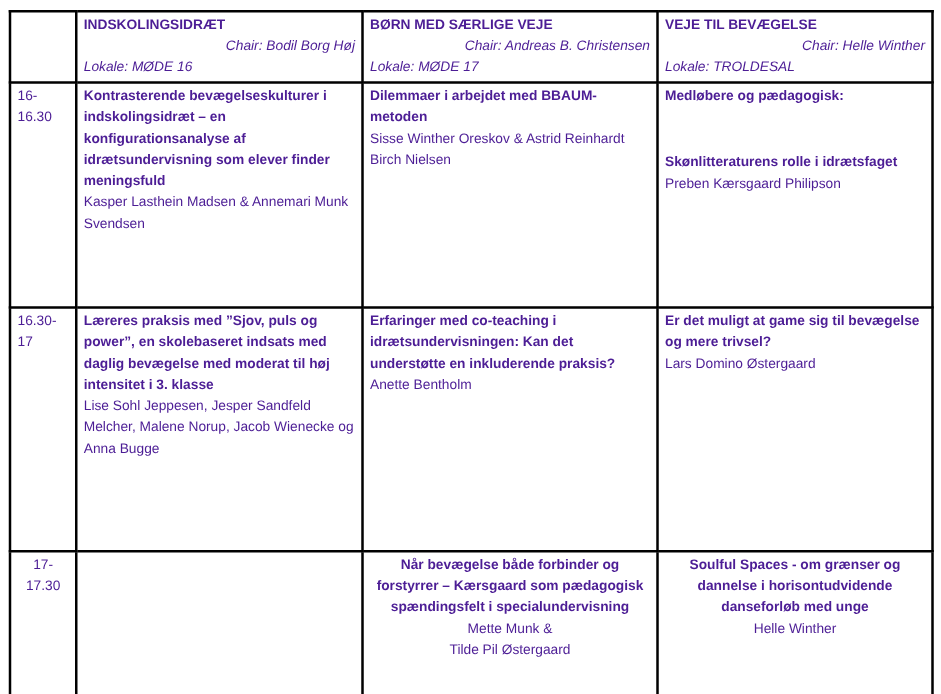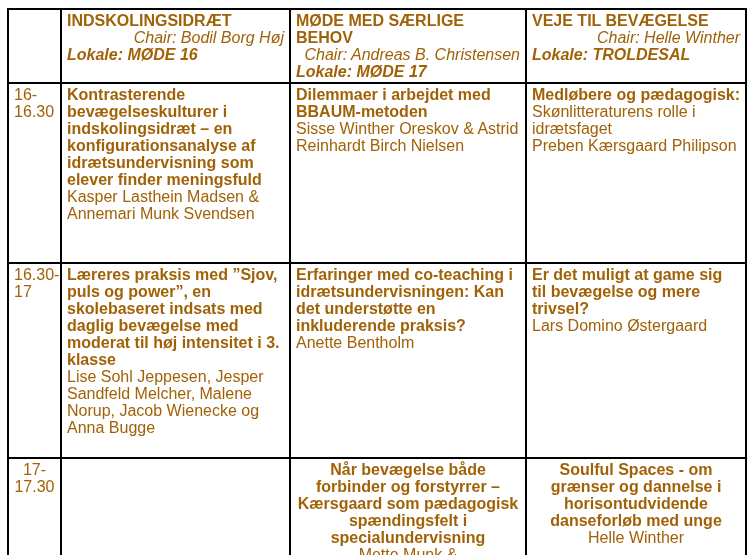--- a/index.html
+++ b/index.html
@@ -15,42 +15,42 @@
   }
   table.schedule {
     border-collapse: collapse;
     table-layout: fixed;
     width: 738px;
   }
   td {
     border: 2px solid #000000;
     vertical-align: top;
     padding: 2px 5px 2px 5px;
-    font-size: 16px;
+    font-size: 11px;
     line-height: 17px;
-    color: #a16207;
+    color: #4c1d95;
     overflow: hidden;
   }
   col.c-time  { width: 53px; }
   col.c-t1    { width: 229px; }
   col.c-t2    { width: 236px; }
   col.c-t3    { width: 220px; }
 
   tr.r-header td { height: 55px; }
   tr.r-slot1  td { height: 180px; }
   tr.r-slot2  td { height: 195px; }
   tr.r-slot3  td { height: 137px; text-align: center; }
 
   .track-title { font-weight: bold; }
   .chair       { font-style: italic; text-align: right; }
-  .lokale      { font-weight: bold; font-style: italic; }
+  .lokale      { font-weight: normal; font-style: italic; }
 
   .time        { font-weight: normal; }
   .sess-title  { font-weight: bold; }
-  .sess-sub    { font-weight: normal; }
+  .sess-sub    { font-weight: bold; margin-top: 36px; }
   .sess-auth   { white-space: pre-line; }
 </style>
 </head>
 <body>
 
 <div class="table-wrap">
   <table class="schedule">
     <colgroup>
       <col class="c-time">
         <col class="c-t1">
@@ -60,21 +60,21 @@
 
     <tbody>
         <tr class="r-header">
       <td></td>
       <td>
         <div class="track-title">INDSKOLINGSIDRÆT</div>
         <div class="chair">Chair: Bodil Borg Høj</div>
         <div class="lokale">Lokale: MØDE 16</div>
       </td>
       <td>
-        <div class="track-title">MØDE MED SÆRLIGE BEHOV</div>
+        <div class="track-title">BØRN MED SÆRLIGE VEJE</div>
         <div class="chair">Chair: Andreas B. Christensen</div>
         <div class="lokale">Lokale: MØDE 17</div>
       </td>
       <td>
         <div class="track-title">VEJE TIL BEVÆGELSE</div>
         <div class="chair">Chair: Helle Winther</div>
         <div class="lokale">Lokale: TROLDESAL</div>
       </td>
     </tr>
 

